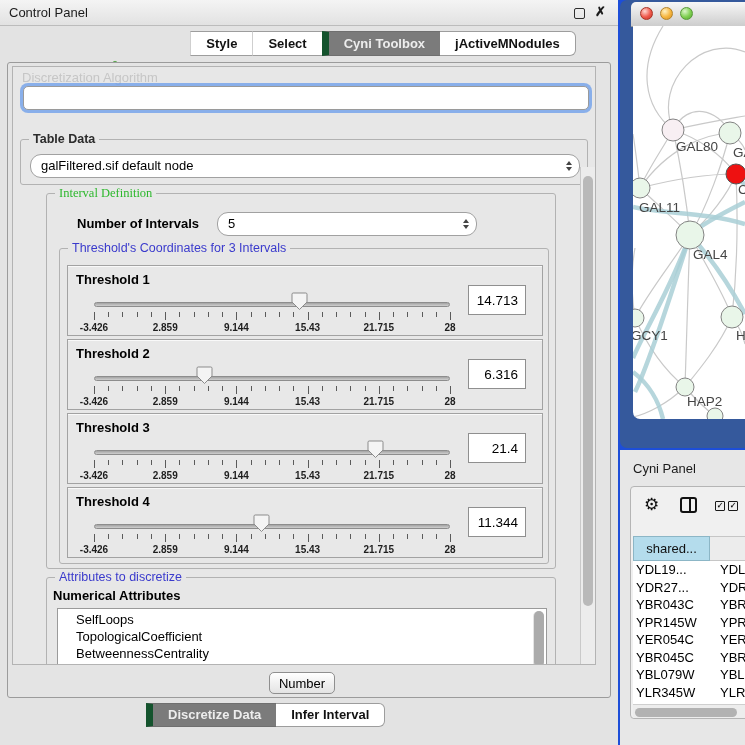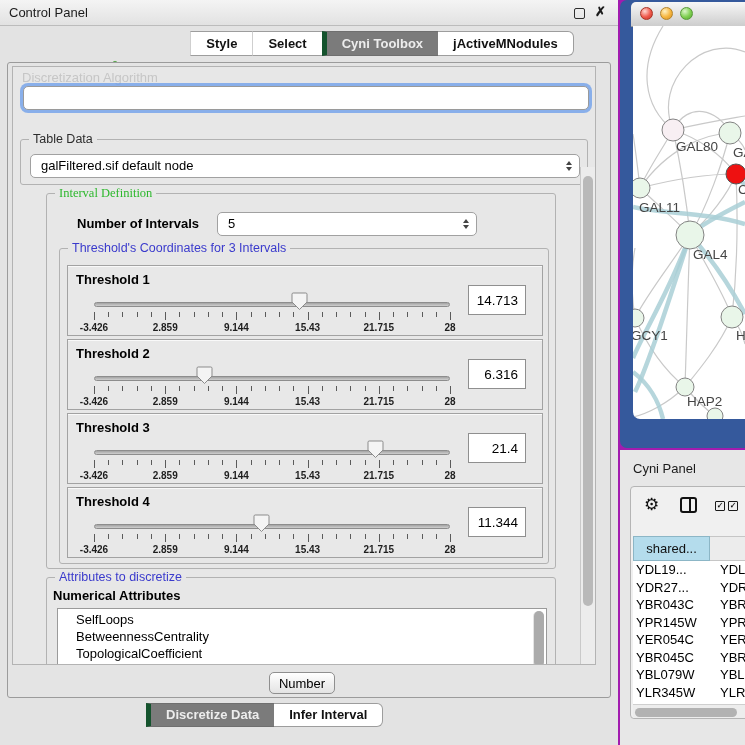--- a/index.html
+++ b/index.html
@@ -1,35 +1,35 @@
 <!DOCTYPE html>
 <html style="--legend-green: #2db82d; --legend-blue: #3a3acc; --selected-tab-bg: #7b7b7b; --focus-ring: rgba(105,156,235,0.75); --frame-blue: #35599c; --edge-teal: #a9cfd6; --node-green: #e9f6e9; --node-pink: #f8eff3; --node-red: #ee1111; --table-header-blue: #b4dcec;"><head>
 <meta charset="utf-8">
 <style>
   html,body{margin:0;padding:0;}
   body{width:745px;height:745px;overflow:hidden;font-family:"Liberation Sans",sans-serif;background:#e6e6e6;}
-  .root{position:relative;width:745px;height:745px;background:#a21caf;overflow:hidden;}
+  .root{position:relative;width:745px;height:745px;background:#1d4ed8;overflow:hidden;}
 
   
   .cp{position:absolute;left:0;top:0;width:618px;height:745px;background:#e3e3e3;}
   .cp-titlebar{position:absolute;left:0;top:0;right:0;height:25px;background:linear-gradient(#f4f4f4,#e2e2e2);border-bottom:1px solid #bcbcbc;}
   .cp-title{position:absolute;left:9px;top:5px;font-size:13px;color:#1b1b1b;}
   .float-btn{position:absolute;right:33px;top:8px;width:9px;height:9px;border:1.5px solid #2e2e2e;border-radius:2px;background:transparent;}
   .close-btn{position:absolute;right:12px;top:4px;font-size:13px;font-weight:bold;color:#1b1b1b;}
 
   
   .tabbar{position:absolute;top:31px;left:86px;height:25px;display:flex;}
   .btabs{position:absolute;top:703px;left:146px;height:24px;display:flex;}
   .seg{font-size:13px;font-weight:bold;color:#111;background:#fff;line-height:25px;padding:0 15px;
        border-top:1px solid #9d9d9d;border-bottom:1px solid #9d9d9d;white-space:nowrap;display:flex;align-items:center;gap:5px;}
   .btabs .seg{line-height:24px;}
   .seg.first{border-left:5px solid #a21caf;border-radius:6px 0 0 6px;margin-top:34px;}
   .seg.last{border-right:1px solid #9d9d9d;border-radius:0 6px 6px 0;}
   .seg.mid{border-left:1px solid #cfcfcf;}
-  .seg.sel{background:var(--selected-tab-bg,#7b7b7b);color:#ededed;border-left:5px solid #14532d;border-top-color:#6f6f6f;border-bottom-color:#6f6f6f;}
+  .seg.sel{background:var(--selected-tab-bg,#7b7b7b);color:#ededed;border-left:7px solid #14532d;border-top-color:#6f6f6f;border-bottom-color:#6f6f6f;}
 
   
   .outer-panel{position:absolute;left:7px;top:62px;width:604px;height:636px;border:1px solid #9b9b9b;border-radius:3px;background:#e4e4e4;box-sizing:border-box;}
   .inner-panel{position:absolute;left:4px;top:3px;width:584px;height:599px;border:1px solid #b3b3b3;background:#e7e7e7;box-sizing:border-box;overflow:hidden;}
   .vscroll{position:absolute;right:0;top:100px;bottom:0;width:14px;background:#ececec;border-left:1px solid #c9c9c9;}
   .vscroll .sthumb{position:absolute;left:1.5px;width:10px;top:9px;height:430px;background:#b9b9b9;border-radius:6px;}
 
   .disc-legend{position:absolute;left:9px;top:3px;font-size:13px;color:#c6c6c6;}
   .combo-behind{position:absolute;left:10px;top:19px;width:566px;height:24px;background:#fff;border:1px solid #9a9a9a;border-radius:5px;
                 box-shadow:0 0 0 3px var(--focus-ring,rgba(105,156,235,.75));box-sizing:border-box;}
@@ -39,24 +39,24 @@
          box-shadow:2px 4px 9px rgba(0,0,0,.3);z-index:40;box-sizing:border-box;}
   .popup .ph{margin-top:4px;text-align:center;font-size:13px;color:#bdbdbd;}
   .popup .opt{font-size:13px;color:#000;margin:1px 0 0 3px;line-height:15px;}
   .popup .opt.b{font-weight:bold;margin-top:3px;}
 
   
   .fs{position:absolute;border:1px solid #b2b2b2;border-radius:3px;box-sizing:border-box;}
   .legend{position:absolute;top:-8px;left:8px;background:#e7e7e7;padding:0 4px;font-size:12.5px;line-height:14px;white-space:nowrap;}
   .legend.green{color:var(--legend-green,#2db82d);font-family:Liberation Serif, serif;}
   .legend.blue{color:var(--legend-blue,#3a3acc);}
-  .legend.dark{color:#2c2c2c;}
-
-  
-  .combo{position:absolute;background:#fff;border:1px solid #a1a1a1;border-radius:5px;box-sizing:border-box;}
+  .legend.dark{color:#2c2c2c;font-weight:bold;}
+
+  
+  .combo{position:absolute;background:#fff;border:1px solid #a1a1a1;border-radius:11px;box-sizing:border-box;}
   .combo .cv{position:absolute;left:10px;top:0;font-size:13px;line-height:22px;color:#000;}
   .spinner{position:absolute;right:7px;top:50%;transform:translateY(-50%);display:flex;flex-direction:column;align-items:center;}
   .sp-up{width:0;height:0;border-left:3.5px solid transparent;border-right:3.5px solid transparent;border-bottom:4.5px solid #444;}
   .sp-dn{width:0;height:0;border-left:3.5px solid transparent;border-right:3.5px solid transparent;border-top:4.5px solid #444;margin-top:2px;}
 
   .noi-label{position:absolute;left:30px;top:22px;font-size:13px;font-weight:bold;color:#000;}
 
   
   .tbox{position:absolute;left:7px;width:476px;height:71px;border:1px solid #a2a2a2;background:#e8e8e8;
         box-shadow:inset 0 1px 0 rgba(255,255,255,.75);box-sizing:border-box;}
@@ -356,22 +356,22 @@
               </div>
           </div>
         </div>
 
         <div class="fs" style="left:33px;top:510px;width:510px;height:120px;">
           <span class="legend blue">Attributes to discretize</span>
           <span class="attr-title">Numerical Attributes</span>
           <div class="listbox">
             <div id="attr-list" style="padding-top:2px;">
                 <div class="li">SelfLoops</div>
+                <div class="li">TopologicalCoefficient</div>
                 <div class="li">BetweennessCentrality</div>
-                <div class="li">TopologicalCoefficient</div>
               </div>
             <div class="lb-scroll">
                 <div class="sthumb"></div>
               </div>
           </div>
         </div>
 
         <div class="vscroll">
           <div class="sthumb"></div>
         </div>

